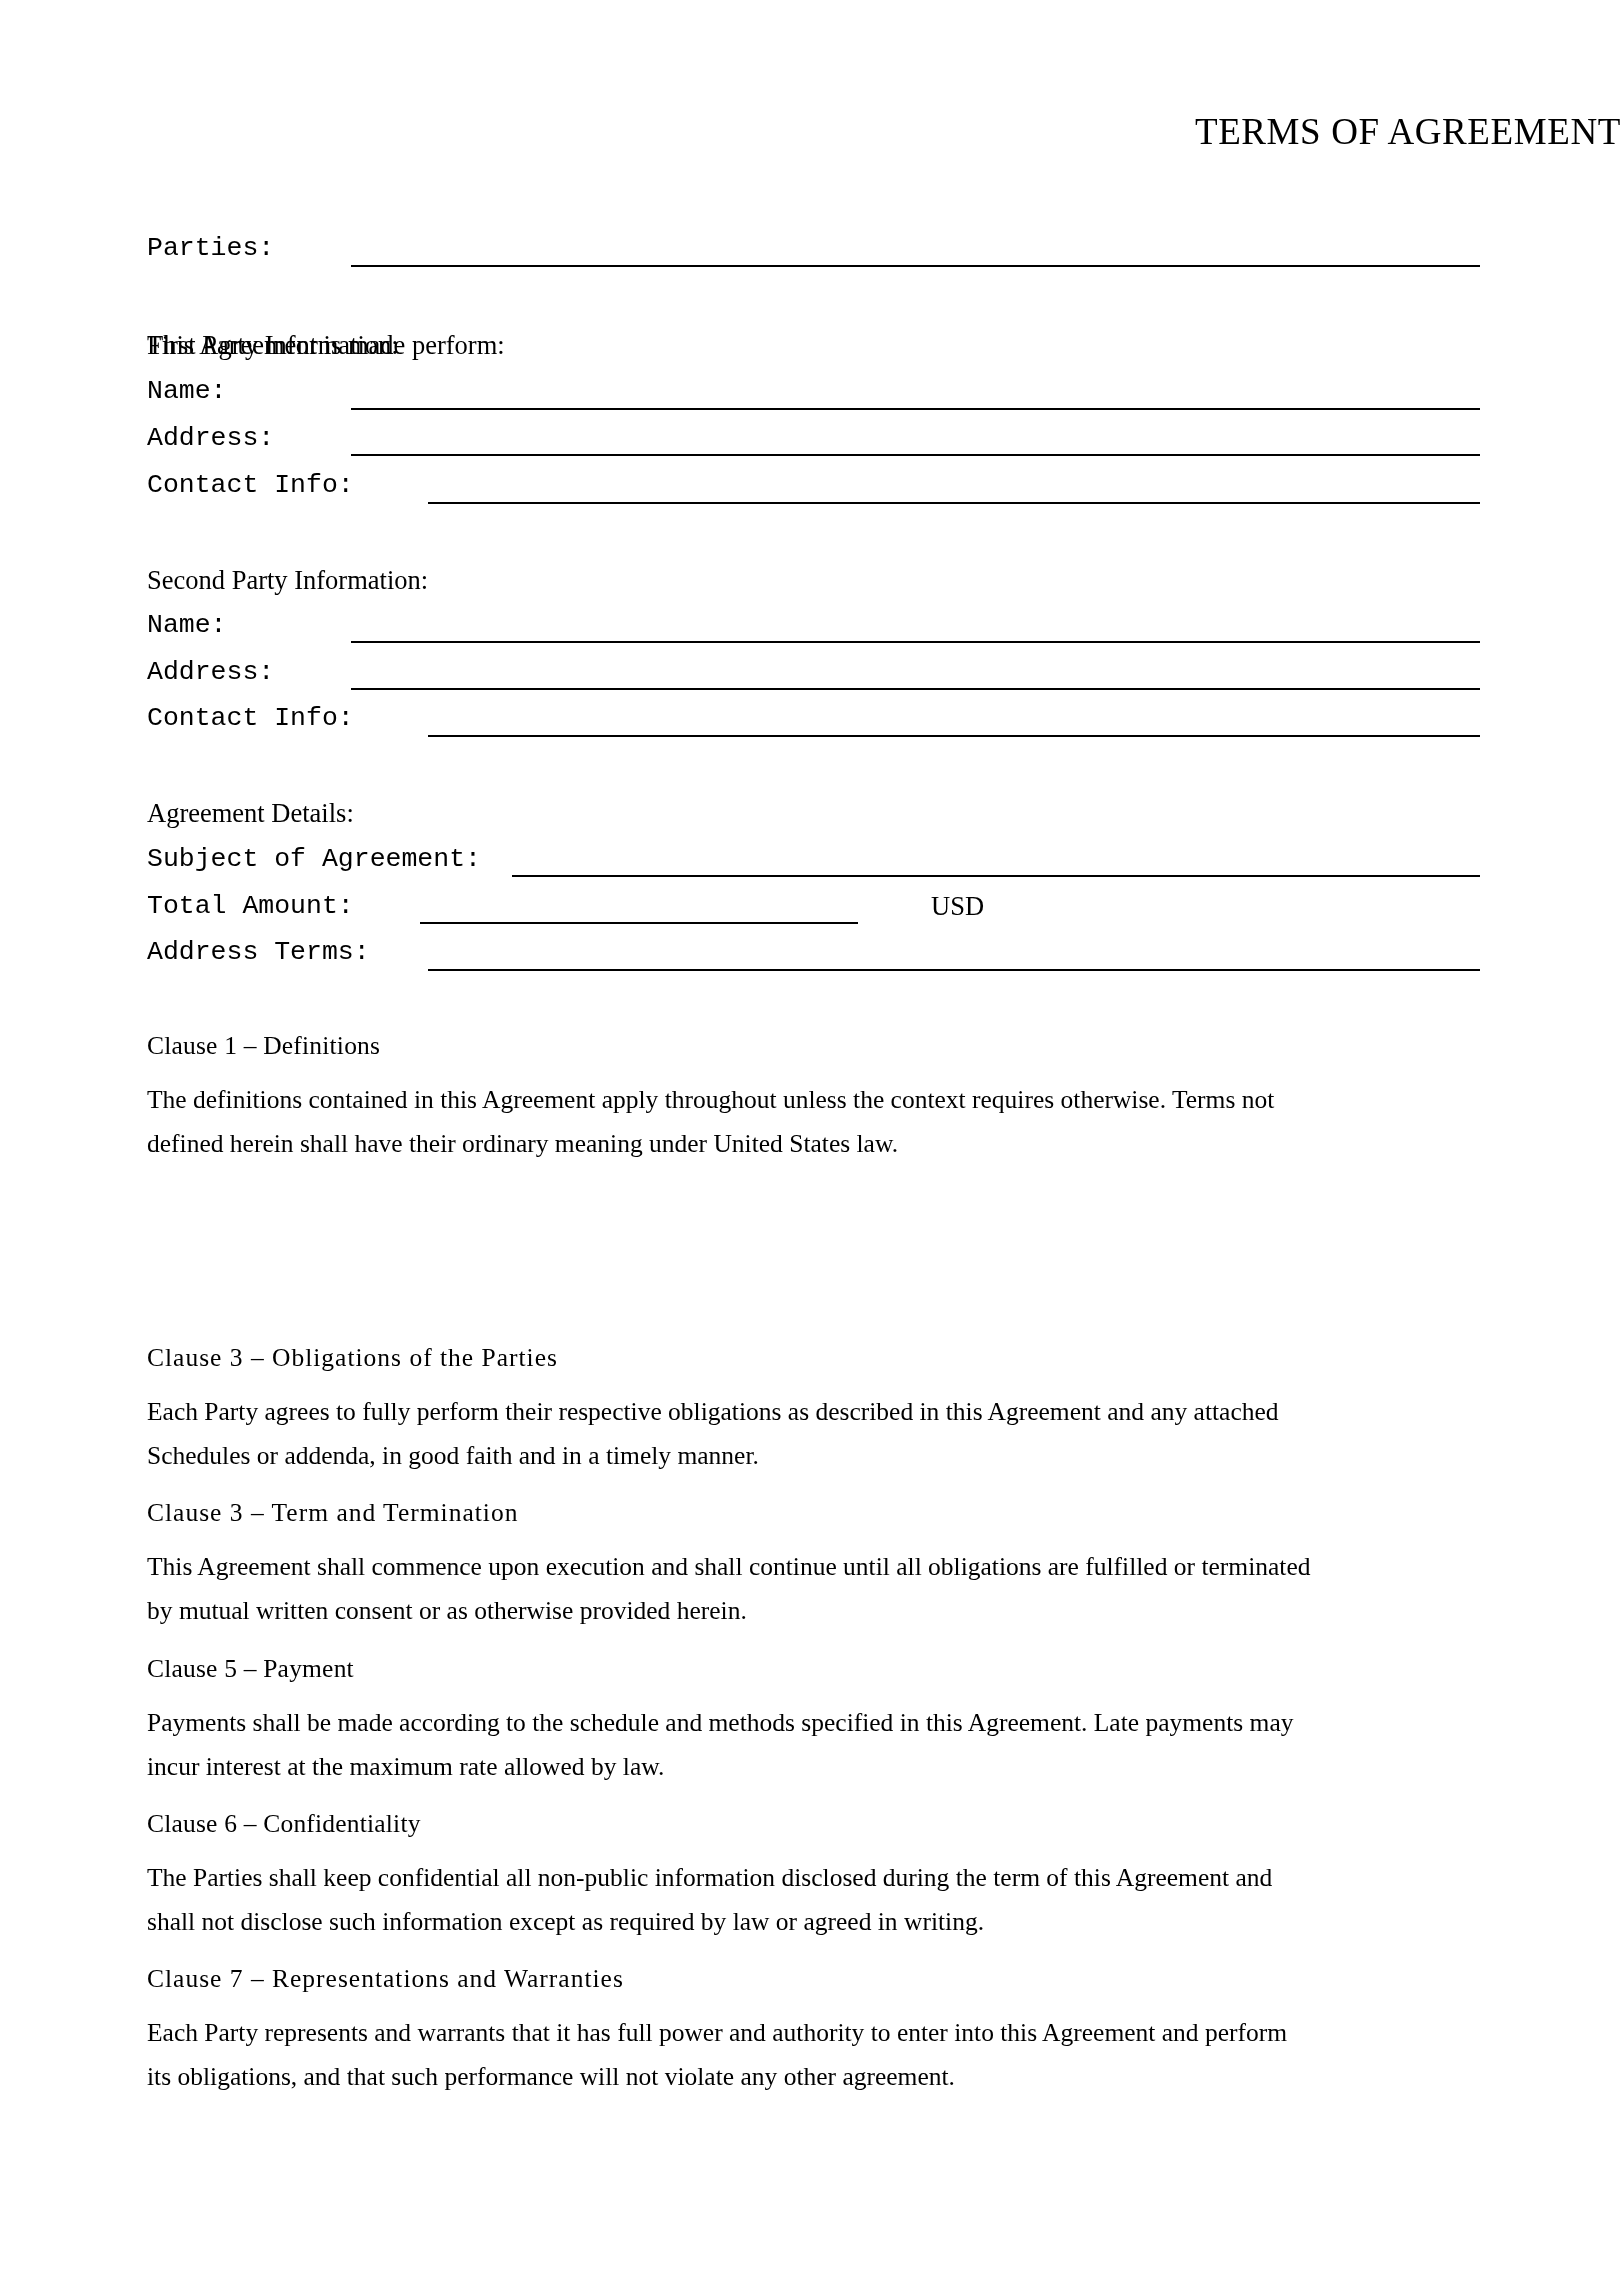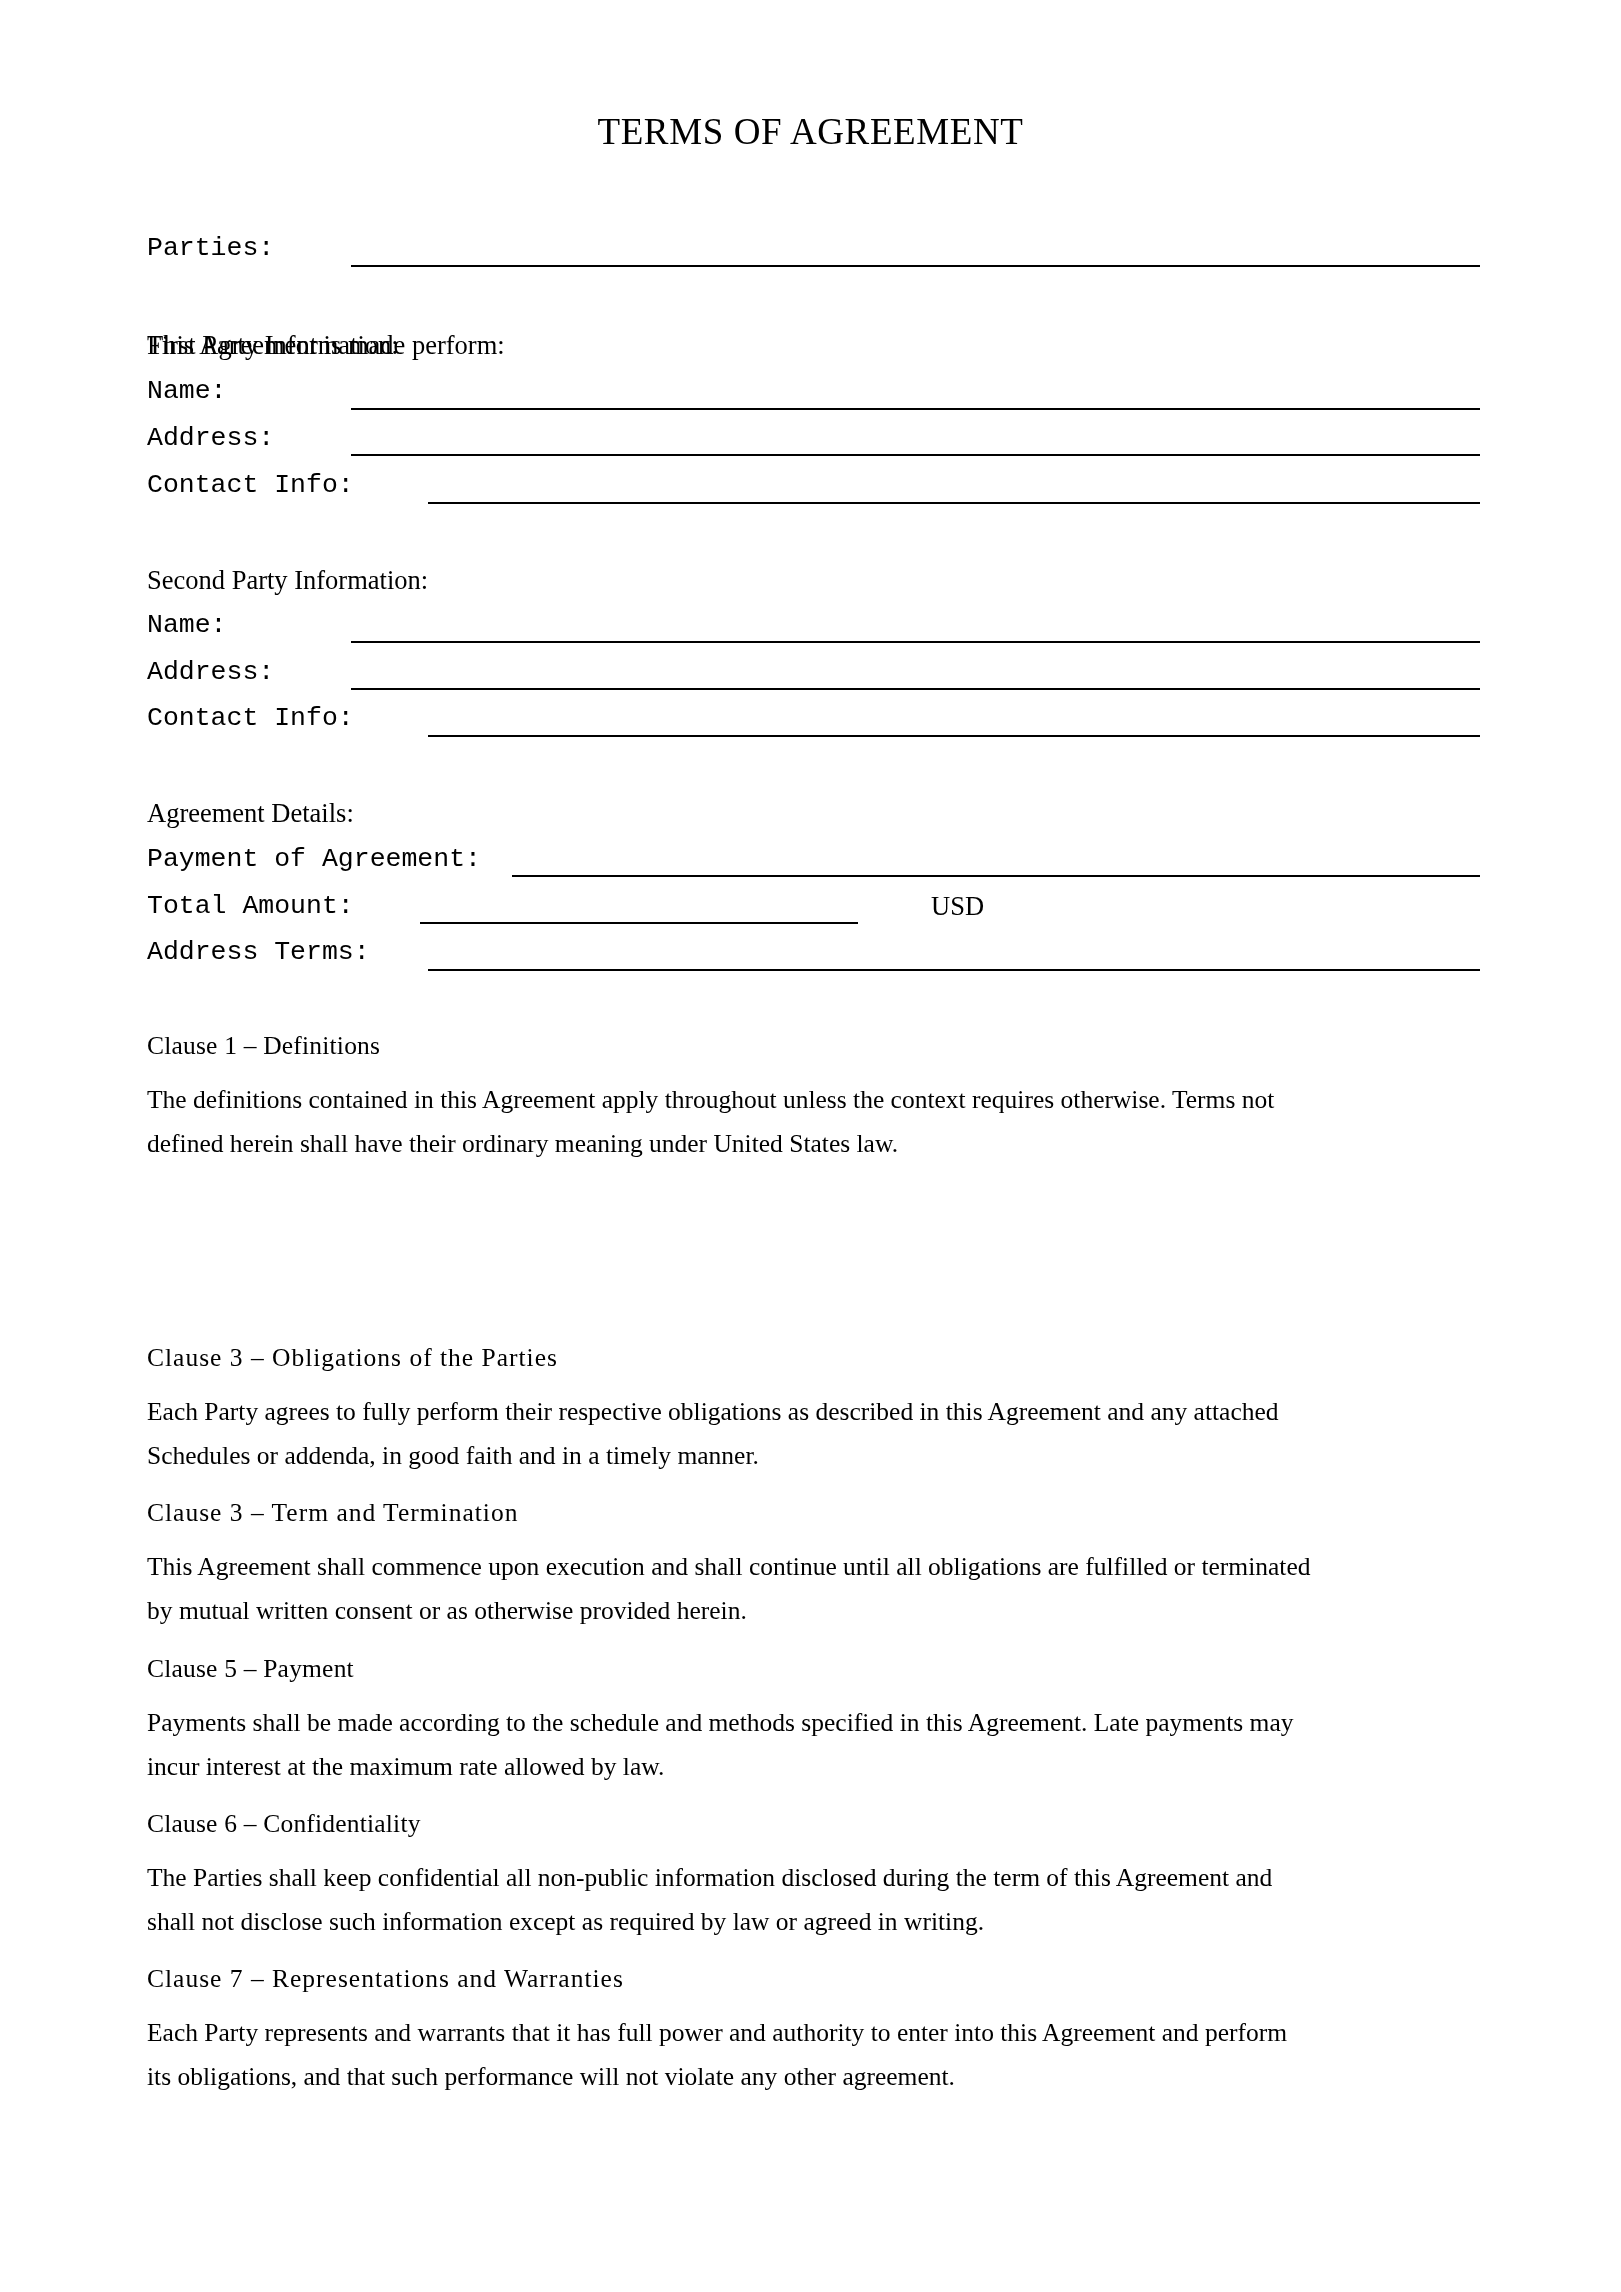--- a/index.html
+++ b/index.html
@@ -16,21 +16,21 @@
     color: #000000;
     overflow: hidden;
   }
 
   
   .doc-title {
     position: absolute;
     left: 0;
     right: 0;
     top: 112px;
-    text-align: center;
+    text-align: right;
     font-size: 37px;
     letter-spacing: 0.6px;
     line-height: 1.1;
     white-space: nowrap;
   }
 
   
   .form-row {
     position: absolute;
     left: 147px;
@@ -152,21 +152,21 @@
   <div class="rule" style="left:351px; top:688px; width:1129px;"></div>
 
   <div class="form-row" style="top:699px;">
     <span class="form-label">Contact Info:</span>
   </div>
   <div class="rule" style="left:428px; top:735px; width:1052px;"></div>
 
   <div class="section-label" style="top:794px;">Agreement Details:</div>
 
   <div class="form-row" style="top:840px;">
-    <span class="form-label">Payment of Agreement:</span>
+    <span class="form-label">Subject of Agreement:</span>
   </div>
   <div class="rule" style="left:512px; top:875px; width:968px;"></div>
 
   <div class="form-row" style="top:887px;">
     <span class="form-label">Total Amount:</span>
   </div>
   <div class="rule" style="left:420px; top:922px; width:438px;"></div>
   <div class="usd-label" style="left:931px; top:887px;">USD</div>
 
   <div class="form-row" style="top:933px;">

